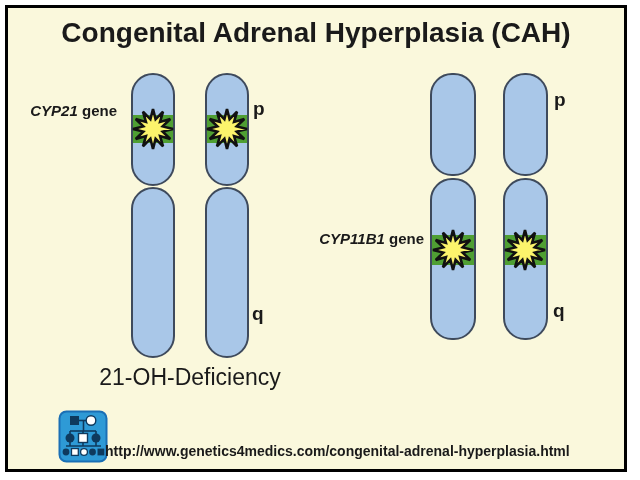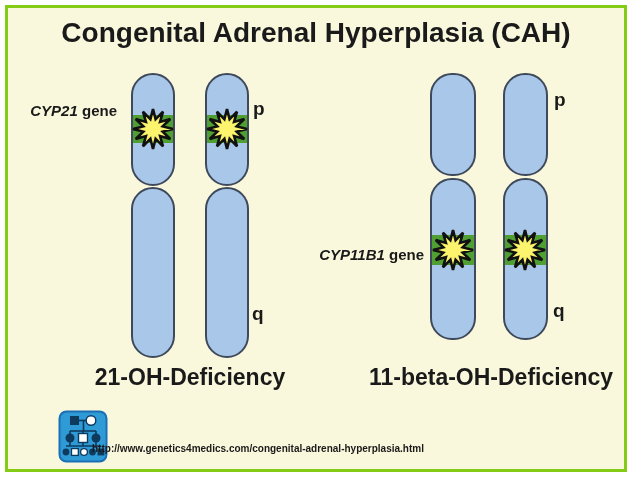--- a/index.html
+++ b/index.html
@@ -16,21 +16,21 @@
     width: 640px; height: 480px;
     background: #FFFFFF;
     font-family: "Liberation Sans", sans-serif;
     overflow: hidden;
     position: relative;
   }
   .frame {
     position: absolute; left: 5px; top: 5px;
     width: 622px; height: 467px;
     background: var(--background);
-    border: 3px solid #84cc16;
+    border: 3px solid #000000;
   }
   .title {
     position: absolute; top: 9px; left: 0; width: 100%;
     text-align: center;
     font-size: 28px; font-weight: bold;
     color: var(--text);
     white-space: nowrap;
   }
   .arm {
     position: absolute;
@@ -65,46 +65,46 @@
   .star4 { left: 496px; top: 221px; }
   .gene-label {
     position: absolute;
     text-align: right;
     font-size: 15px; line-height: 17px;
     font-weight: 600;
     color: var(--text);
   }
   .gene-label .gene-name { font-style: italic; margin-top: 28px; }
   .gene-label-left  { left: 12px;  top: 94px;  width: 97px; }
-  .gene-label-right { left: 296px; top: 238px; width: 120px; }
+  .gene-label-right { left: 296px; top: 222px; width: 120px; }
   .arm-letter {
     position: absolute;
     font-size: 19px; font-weight: bold;
     color: var(--text);
   }
   .p1 { left: 245px; top: 90px; }
   .q1 { left: 244px; top: 295px; }
   .p2 { left: 546px; top: 81px; }
   .q2 { left: 545px; top: 292px; }
   .caption {
     position: absolute; top: 356px; width: 300px;
     text-align: center;
-    font-size: 23px; font-weight: bold;
+    font-size: 23px; font-weight: normal;
     color: var(--text);
     white-space: nowrap;
   }
   .caption-left  { left: 32px; }
   .caption-right { left: 333px; }
   .logo {
     position: absolute; left: 50px; top: 402px;
     width: 50px; height: 53px;
   }
   .url {
-    position: absolute; left: 84px; top: 435px;
-    font-size: 10px; font-weight: 600;
+    position: absolute; left: 97px; top: 435px;
+    font-size: 14px; font-weight: 600;
     color: var(--text);
     white-space: nowrap;
   }
 </style>
 </head>
 <body>
 
 <div class="frame">
 
   <div class="title">Congenital Adrenal Hyperplasia (CAH)</div>
@@ -148,21 +148,20 @@
   <svg class="star star4" viewBox="0 0 42 42">
     <polygon points="41,21 30.7,23.6 38.3,31 28.1,28.1 31,38.3 23.6,30.7 21,41 18.4,30.7 11,38.3 13.9,28.1 3.7,31 11.3,23.6 1,21 11.3,18.4 3.7,11 13.9,13.9 11,3.7 18.4,11.3 21,1 23.6,11.3 31,3.7 28.1,13.9 38.3,11 30.7,18.4" style="fill:var(--starburst-yellow);stroke:#111;stroke-width:2.6;stroke-linejoin:miter;"></polygon>
   </svg>
 
   <div class="gene-label gene-label-right">
     <div><span class="gene-name">CYP11B1</span><span> gene</span></div>
   </div>
 
   <div class="arm-letter p2">p</div>
   <div class="arm-letter q2">q</div>
-  <div class="caption caption-right">11-beta-OH-Deficiency</div>
 
   <svg class="logo" viewBox="0 0 50 53">
     <rect x="1.5" y="1.5" width="47" height="50" rx="7" style="fill:var(--logo-blue);stroke:#1A6FB5;stroke-width:2;"></rect>
     <g style="stroke:#0E3A5E;stroke-width:1.6;fill:none;">
       <line x1="20" y1="10.5" x2="29" y2="10.5"></line>
       <line x1="25.5" y1="10.5" x2="25.5" y2="21"></line>
       <line x1="12" y1="21" x2="38" y2="21"></line>
       <line x1="12" y1="21" x2="12" y2="24"></line>
       <line x1="25" y1="21" x2="25" y2="24"></line>
       <line x1="38" y1="21" x2="38" y2="24"></line>

